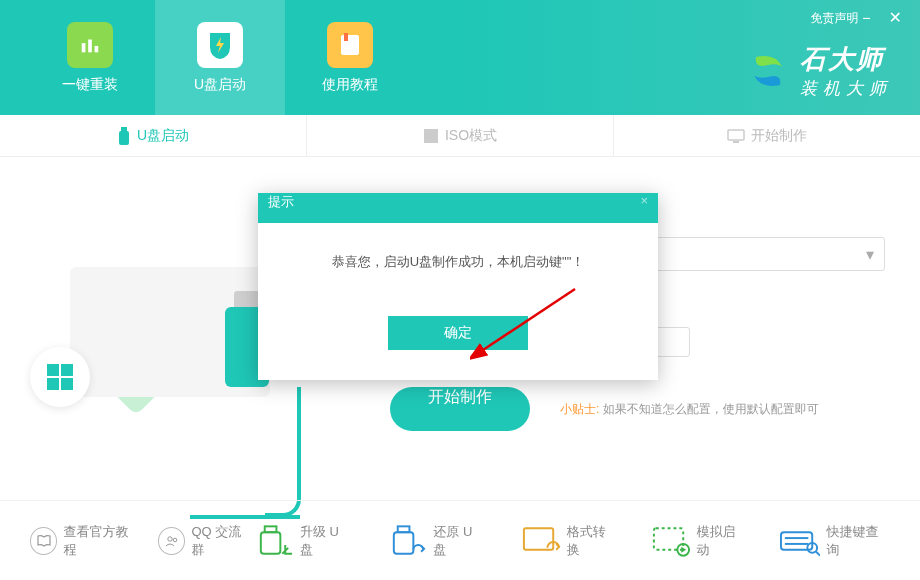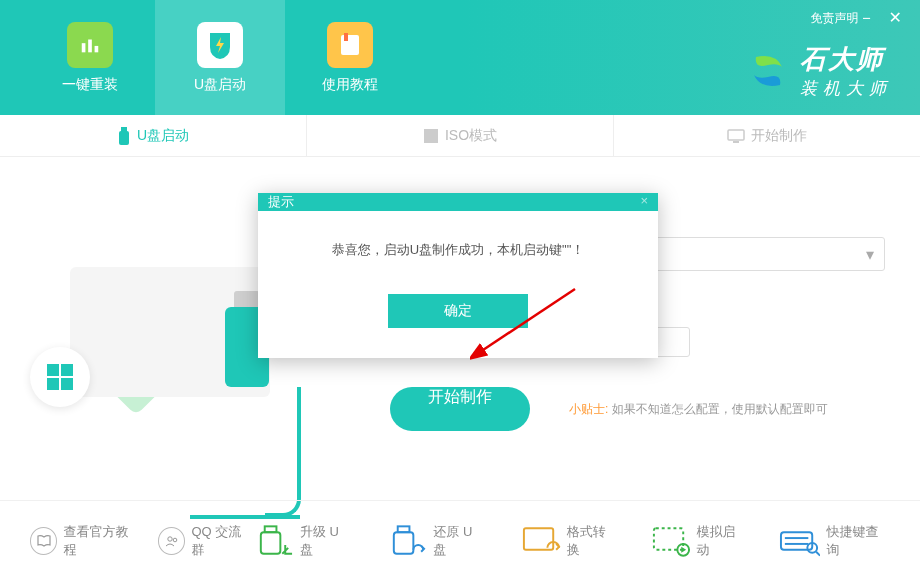--- a/index.html
+++ b/index.html
@@ -36,38 +36,38 @@
 .win-flag span { background: #1fc7b7; }
 .usb-stick { position: absolute; left: 185px; top: 120px; width: 44px; height: 80px; background: #1fc7b7; border-radius: 6px; }
 .usb-cap { position: absolute; left: 194px; top: 104px; width: 26px; height: 20px; background: #d0d0d0; border-radius: 3px; }
 .cable { position: absolute; left: 225px; top: 200px; width: 36px; height: 130px; border: 4px solid #1fc7b7; border-top: none; border-left: none; border-bottom-right-radius: 18px; }
 .cable2 { position: absolute; left: 150px; top: 326px; width: 110px; height: 6px; border-bottom: 4px solid #1fc7b7; }
 
 .dropdown { position: absolute; right: 35px; top: 80px; width: 230px; height: 34px; border: 1px solid #ddd; border-radius: 3px; display: flex; align-items: center; justify-content: flex-end; padding: 0 10px; color: #aaa; cursor: pointer; }
 .input-box { position: absolute; right: 230px; top: 170px; width: 110px; height: 30px; border: 1px solid #ddd; border-radius: 3px; }
 
 .start-btn { position: absolute; left: 390px; top: 230px; width: 140px; height: 44px; border-radius: 22px; background: #1fc7b7; color: #fff; display: flex; justify-content: center; font-size: 16px; cursor: pointer; }
-.tip-text { position: absolute; left: 560px; top: 244px; font-size: 12px; margin-left: 9px; }
+.tip-text { position: absolute; left: 560px; top: 244px; font-size: 12px; }
 .tip-label { color: #ff9933; }
 .tip-content { color: #999; }
 
 .footer { position: absolute; bottom: 0; left: 0; right: 0; height: 80px; display: flex; align-items: center; padding: 0 30px; border-top: 1px solid #f0f0f0; }
 .footer-left { display: flex; gap: 18px; }
 .footer-link { display: flex; align-items: center; gap: 6px; color: #888; font-size: 13px; cursor: pointer; }
 .footer-link .circ { width: 28px; height: 28px; border: 1.5px solid #bbb; border-radius: 50%; display: flex; align-items: center; justify-content: center; }
 .footer-actions { margin-left: auto; display: flex; gap: 32px; }
 .action-item { display: flex; flex-direction: row; align-items: center; gap: 6px; font-size: 13px; color: #888; cursor: pointer; }
 .action-icon { width: 42px; height: 34px; }
 
 
 .modal { position: absolute; left: 258px; top: 193px; width: 400px; background: #fff; box-shadow: 0 4px 20px rgba(0,0,0,0.25); }
-.modal-header { height: 18px; background: #1fc7b7; color: #fff; font-size: 13px; display: flex; align-items: flex-start; padding: 0 10px; }
+.modal-header { height: 30px; background: #1fc7b7; color: #fff; font-size: 13px; display: flex; align-items: flex-start; padding: 0 10px; }
 .modal-close { margin-left: auto; cursor: pointer; opacity: 0.6; }
 .modal-body { padding: 30px 20px 20px; text-align: center; font-size: 13px; color: #555; }
-.modal-btn { width: 140px; height: 34px; background: #1fc7b7; color: #fff; display: flex; align-items: center; justify-content: center; margin: 35px auto 10px; cursor: pointer; font-size: 14px; }
+.modal-btn { width: 140px; height: 34px; background: #1fc7b7; color: #fff; display: flex; align-items: center; justify-content: center; margin: 45px auto 10px; cursor: pointer; font-size: 14px; }
 
 .arrow { position: absolute; left: 470px; top: 284px; pointer-events: none; }
 .green-badge{position:absolute;left:78px;top:185px;width:36px;height:36px;background:#c7f0d4;border-radius:8px;transform:rotate(45deg);}
 </style>
 </head>
 <body>
 
 <div class="header">
   <div class="nav-tabs">
     <div class="nav-tab">

